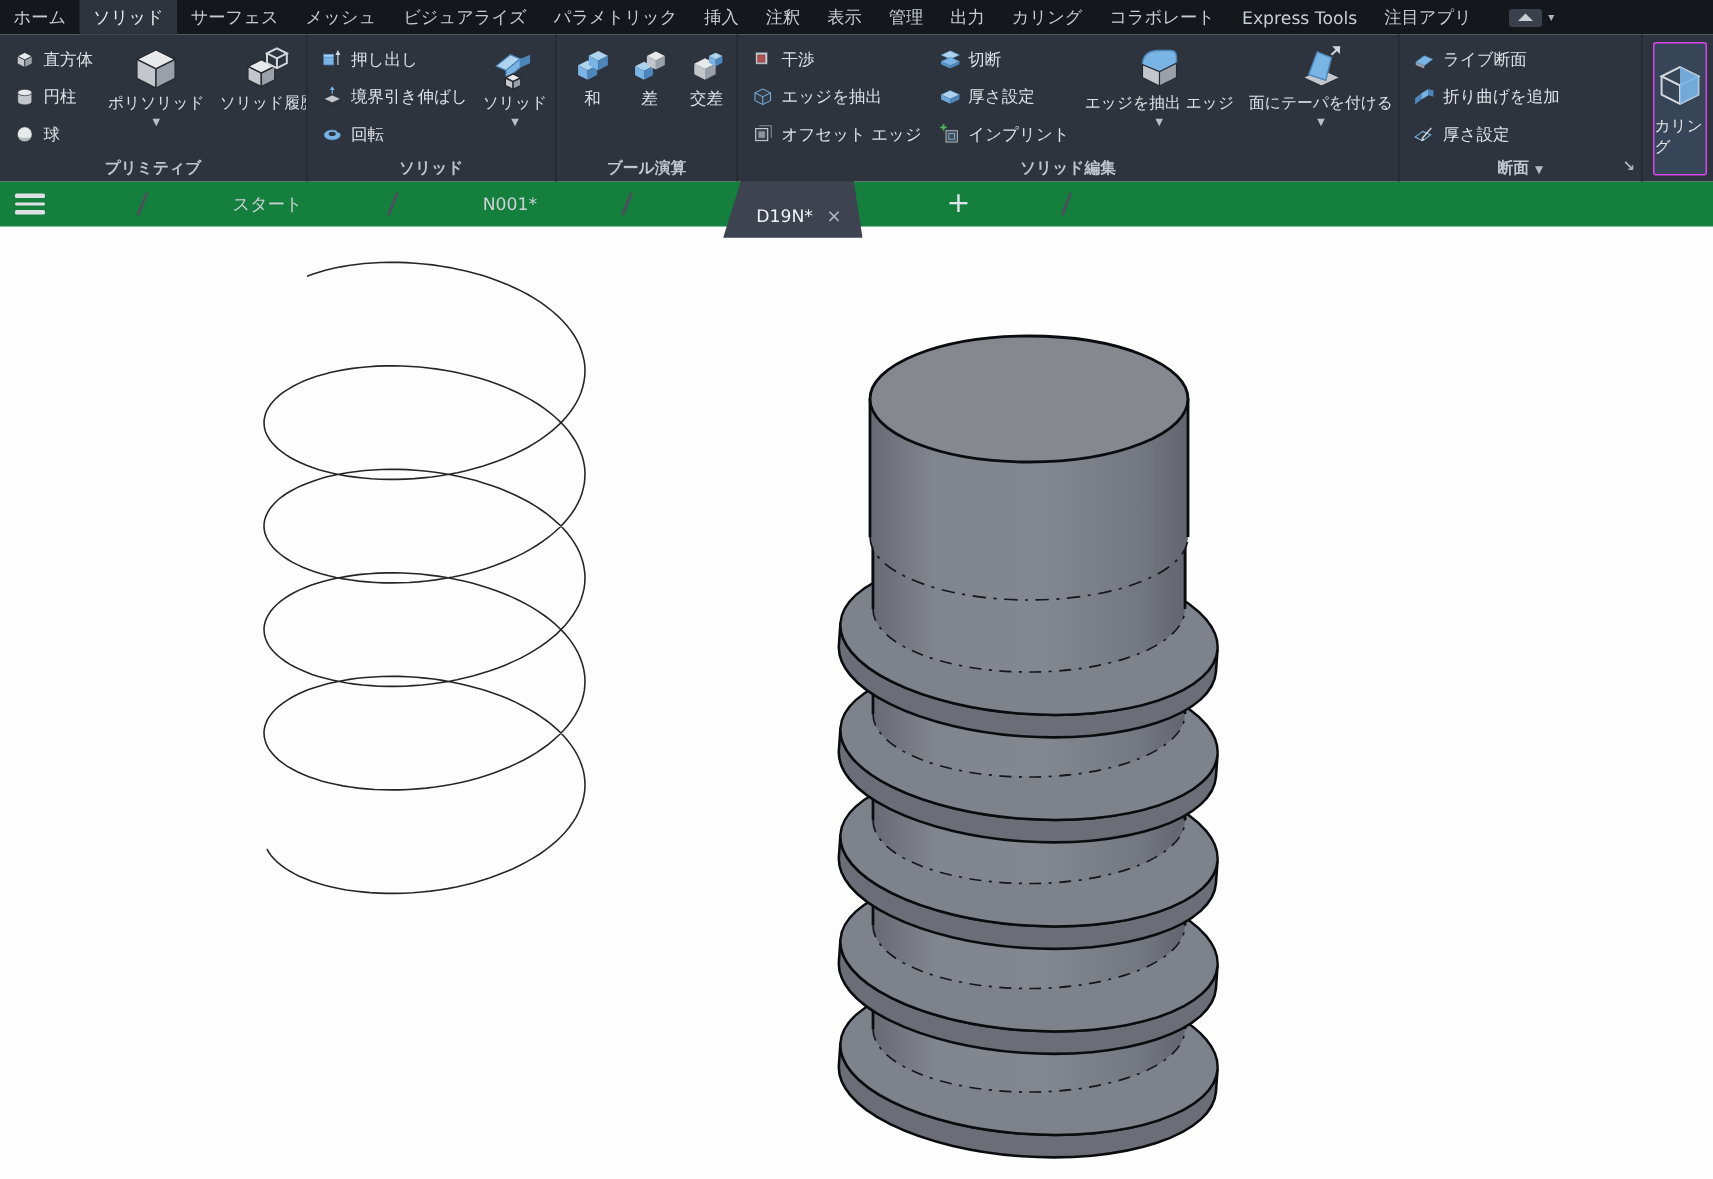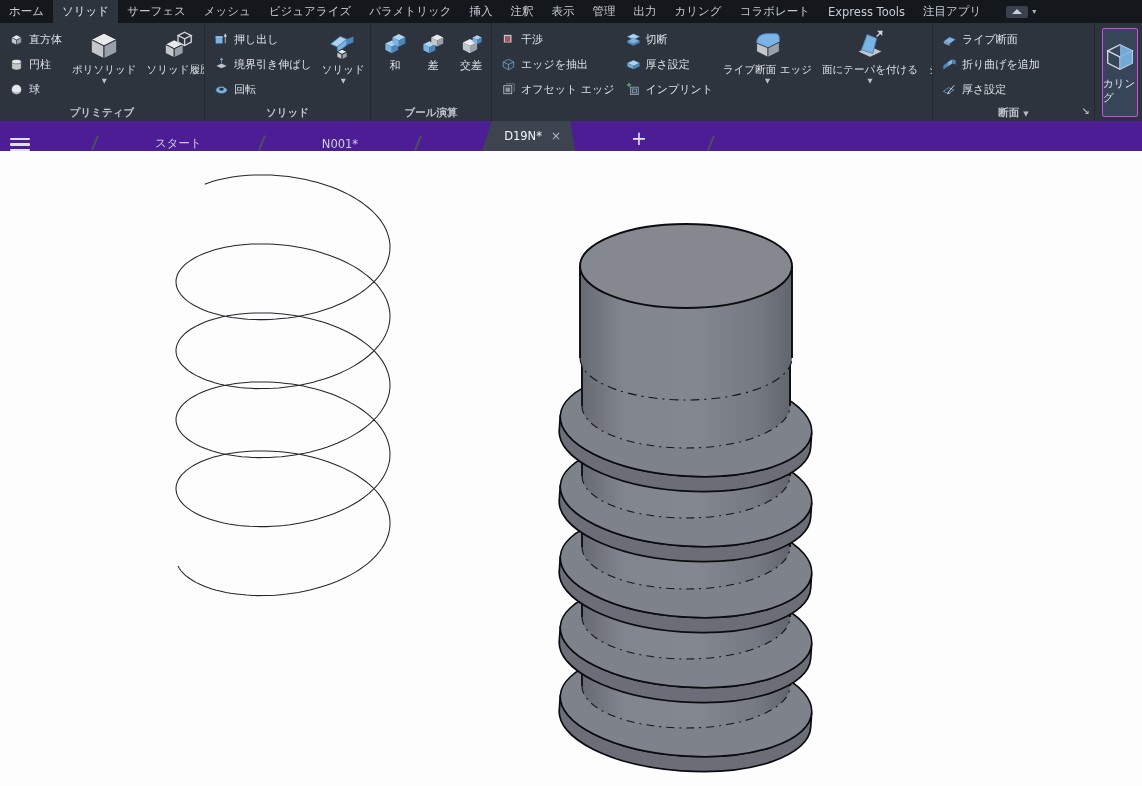--- a/index.html
+++ b/index.html
@@ -32,21 +32,21 @@
   .lbtn .lbl.wrap{white-space:normal;word-break:break-all;width:58px;}
   .lbtn .drop{font-size:6.5px;color:#b9bfc7;margin-top:2px;line-height:1;}
   .mrow{display:flex;}
   .mbtn{width:38px;display:flex;flex-direction:column;align-items:center;font-size:11px;color:#dde1e6;padding-top:4px;cursor:default;}
   .mbtn .icon{width:27px;height:27px;}
   .tbtn{box-sizing:border-box;margin:1px 2px;width:43px;height:89px;border:1px solid #d946ef;background:rgba(96,150,205,0.18);border-radius:2px;display:flex;flex-direction:column;align-items:center;justify-content:center;font-size:10.5px;color:#e2e6ea;cursor:default;}
   .tbtn .icon{width:34px;height:34px;margin-bottom:3px;}
   .icon svg{width:100%;height:100%;display:block;}
 
   
-  .filebar{position:absolute;top:121px;left:0;right:0;height:30px;background:#4c1d95;display:flex;align-items:flex-end;z-index:3;gap:44px;}
+  .filebar{position:absolute;top:121px;left:0;right:0;height:30px;background:#15803d;display:flex;align-items:center;z-index:3;gap:44px;}
   .hamb{display:flex;flex-direction:column;gap:3px;padding:0 11px 0 10px;cursor:default;}
   .hamb span{display:block;width:20px;height:2.4px;background:#dde1e6;border-radius:1px;}
   .slash{width:2px;height:16px;background:#49525c;transform:rotate(22deg);margin:0 9px;flex:0 0 2px;}
   .ftab{font-size:11.5px;color:#ccd1d7;padding:0 6px;cursor:default;white-space:nowrap;}
   .ftab-active{height:30px;display:flex;align-items:center;background:#3d4450;color:#f1f3f6;font-size:11.5px;padding:15px 14px 0 22px;margin-left:10px;clip-path:polygon(14px 0,calc(100% - 7px) 0,100% 100%,0 100%);cursor:default;}
   .ftab-active .close{margin-left:9px;color:#b4bac2;font-size:12px;}
   .newtab{color:#e0e4e9;font-size:19px;font-weight:400;padding:0 10px 2px 12px;cursor:default;}
 
   
   .canvas{position:absolute;top:151px;left:0;width:1142px;height:635px;background:#fdfdfe;}
@@ -341,21 +341,21 @@
             </div>
           </div>
           <div class="lbtn">
             <span class="icon">
               <svg viewBox="0 0 36 36">
                 <path d="M6,16 Q6,7 16,6 L26,6 Q30,6 30,11 L30,15 L18,21 Z" fill="#7ab4e4" stroke="#4d86ba"></path>
                 <polygon points="6,16 18,21 18,31 6,25" fill="#c3c7cc" stroke="#262b33" stroke-width="0.8"></polygon>
                 <polygon points="18,21 30,15 30,25 18,31" fill="#99a0a8" stroke="#262b33" stroke-width="0.8"></polygon>
               </svg>
             </span>
-            <span class="lbl">ライブ断面 エッジ</span>
+            <span class="lbl">エッジを抽出 エッジ</span>
             <span class="drop">▼</span>
           </div>
           <div class="lbtn">
             <span class="icon">
               <svg viewBox="0 0 36 36">
                 <polygon points="5,25 18,19 31,25 18,31" fill="#c3c7cc" stroke="#262b33" stroke-width="0.8"></polygon>
                 <polygon points="9,23 15,7 25,11 21,27" fill="#7ab4e4" stroke="#4d86ba"></polygon>
                 <line x1="25" y1="9" x2="31" y2="3.5" stroke="#d4d8dd" stroke-width="1.4"></line>
                 <polygon points="31,8.5 31,3 25.5,3" fill="#d4d8dd"></polygon>
               </svg>
@@ -366,20 +366,21 @@
           <div class="lbtn">
             <span class="icon">
               <svg viewBox="0 0 36 36">
                 <rect x="7" y="7" width="22" height="22" fill="#e7e9eb" stroke="#262b33"></rect>
                 <rect x="12.5" y="12.5" width="16.5" height="16.5" fill="#7ab4e4" stroke="#4d86ba"></rect>
               </svg>
             </span>
             <span class="lbl">シェル</span>
           </div>
         </div>
+        <div class="panel-title"><span>ソリッド編集</span></div>
       </div>
       <div class="panel" style="width:162px">
         <div class="panel-body">
           <div class="col">
             <div class="sbtn">
               <span class="icon">
                 <svg viewBox="0 0 36 36">
                   <polygon points="6,22 18,13 30,18 18,27" fill="#7ab4e4" stroke="#4d86ba"></polygon>
                   <polygon points="6,22 18,27 18,31 6,26" fill="#99a0a8"></polygon>
                 </svg>

